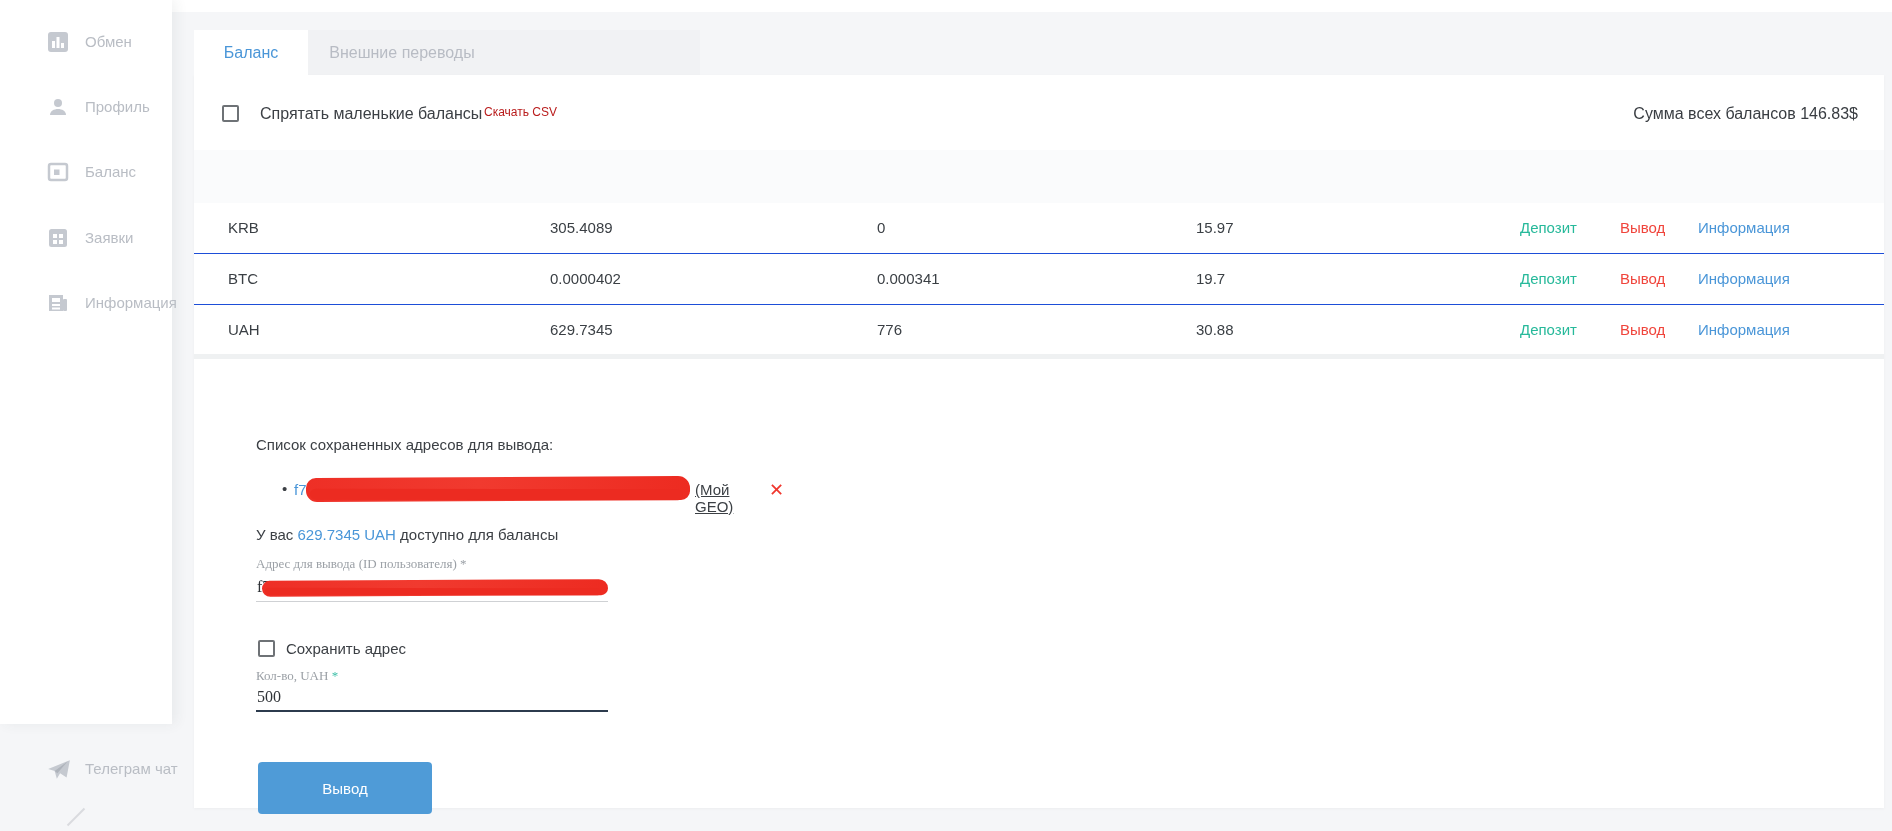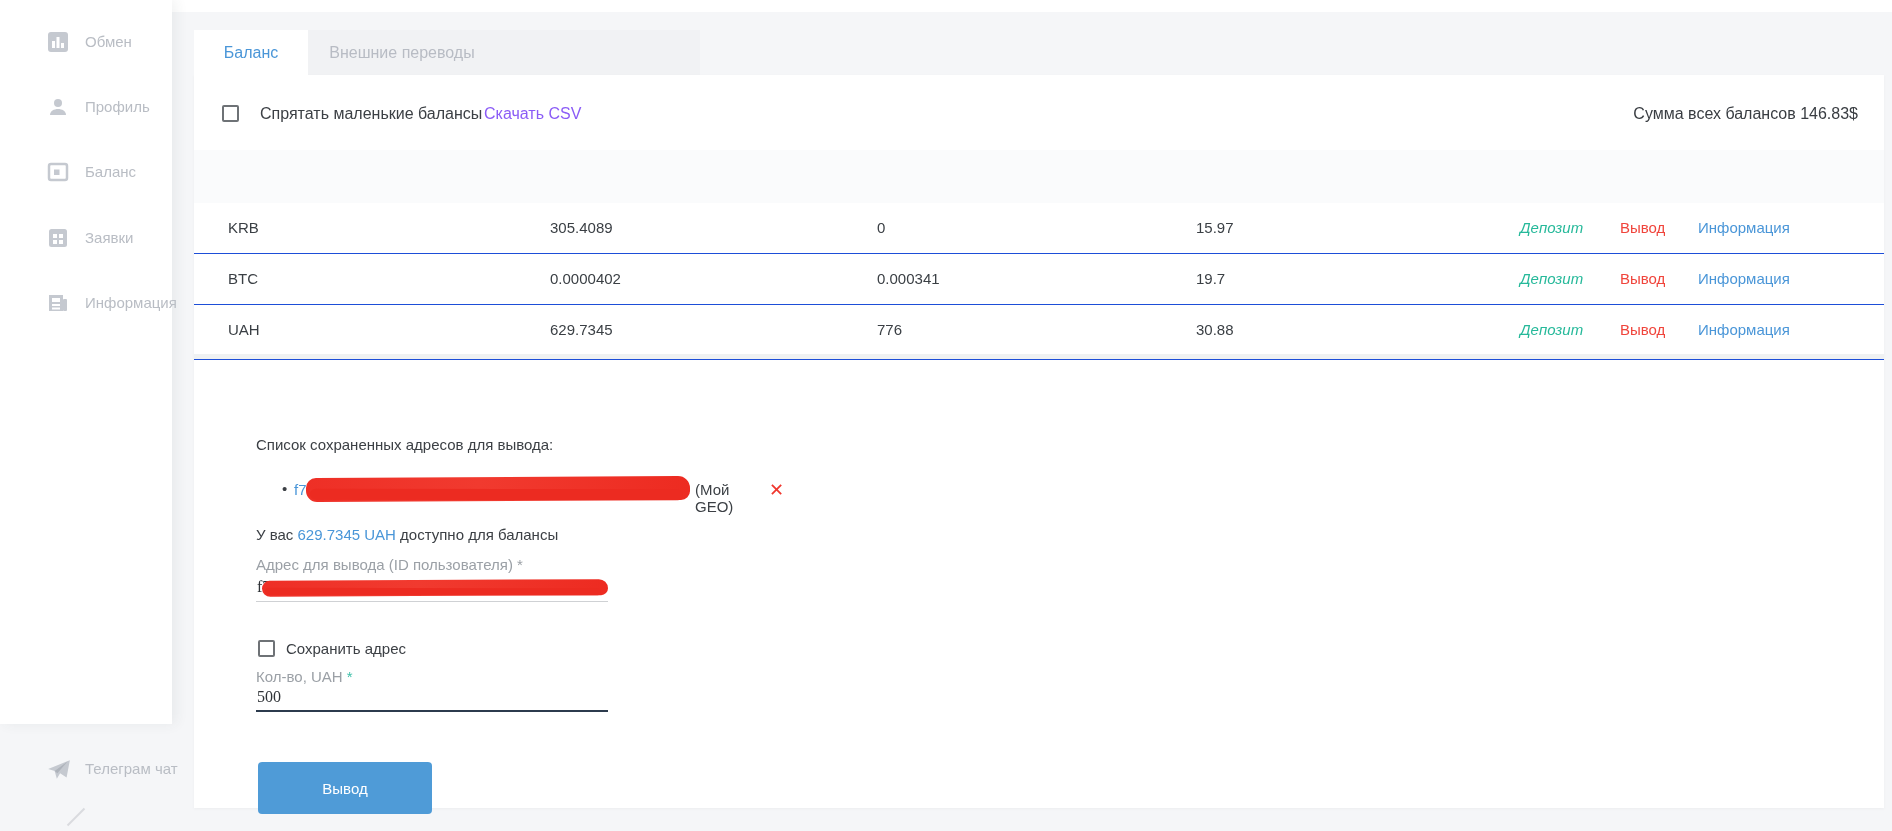--- a/index.html
+++ b/index.html
@@ -28,52 +28,52 @@
 
   
   .card{position:absolute;left:194px;top:75px;width:1690px;height:733px;background:#ffffff;
         box-shadow:0 1px 3px rgba(0,0,0,0.04);}
 
   
   .checkbox{position:absolute;width:17px;height:17px;border:2px solid #6e7276;border-radius:2px;
             background:#fff;cursor:pointer;box-sizing:border-box;}
   .cb-hide{left:222px;top:105px;}
   .toolbar-lbl{position:absolute;left:260px;top:105px;font-size:16px;color:#3c4045;}
-  .csv-link{position:absolute;left:484px;top:105px;font-size:16px;color:#8b5cf6;cursor:pointer;}
+  .csv-link{position:absolute;left:484px;top:105px;font-size:12px;color:#b91c1c;cursor:pointer;}
   .total-lbl{position:absolute;right:34px;top:105px;font-size:16px;color:#393d42;}
 
   
   .thead{position:absolute;left:194px;top:150px;width:1690px;height:53px;background:#fafbfc;}
   .th{position:absolute;top:167px;font-size:15px;color:#b3b7bd;white-space:nowrap;}
-  .trow{position:absolute;left:194px;width:1690px;height:50px;border-bottom:5px solid #1d4ed8;background:#fff;}
+  .trow{position:absolute;left:194px;width:1690px;height:50px;border-bottom:3px solid #1d4ed8;background:#fff;}
   .td{position:absolute;top:16px;font-size:15px;color:#3a3f44;white-space:nowrap;}
   .c1{left:34px;} .c2{left:356px;} .c3{left:683px;} .c4{left:1002px;}
   .link{cursor:pointer;white-space:nowrap;position:absolute;top:16px;font-size:15px;}
-  .a-dep{left:1326px;color:#26b99a;font-style:italic;}
+  .a-dep{left:1326px;color:#26b99a;}
   .a-wd{left:1426px;color:#f0443b;}
   .a-info{left:1504px;color:#4a96d8;}
   .table-endband{position:absolute;left:194px;top:354px;width:1690px;height:5px;background:#eff1f2;}
 
   
   .ftext{position:absolute;font-size:15px;color:#3c4045;white-space:nowrap;}
   .red{color:#e9573d;}
   .blue{color:#4a96d8;}
   .bullet-row{position:absolute;left:282px;top:478px;height:26px;}
   .bullet-row::before{content:"\2022";position:absolute;left:0;top:2px;color:#3c4045;font-size:15px;}
   .addr-prefix{position:absolute;left:12px;top:3px;font-size:15px;color:#4a96d8;}
   .scribble{position:absolute;background:linear-gradient(90deg,#ee2f26,#f13a2f 45%,#ed2b21);
             border-radius:10px 12px 9px 11px;transform:rotate(-0.3deg);}
   .scribble::after{content:"";position:absolute;left:1%;right:2%;top:52%;height:46%;
             background:#ec2b21;border-radius:8px;transform:rotate(0.4deg);}
   .scr-list{left:24px;top:-1px;width:384px;height:24px;}
-  .geo-note{position:absolute;left:413px;top:3px;font-size:15px;color:#3c4045;}
+  .geo-note{position:absolute;left:413px;top:3px;font-size:15px;color:#3c4045;text-decoration:underline;}
   .del-x{position:absolute;left:487px;top:1px;font-size:18px;font-weight:bold;color:#f0372e;cursor:pointer;}
 
-  .input-label{position:absolute;font-family:Liberation Sans, sans-serif;
-               font-size:15px;color:#9ba0a6;white-space:nowrap;}
+  .input-label{position:absolute;font-family:Liberation Serif, serif;
+               font-size:13px;color:#9ba0a6;white-space:nowrap;}
   .input-value{position:absolute;font-family:"Liberation Serif","DejaVu Serif",serif;
                font-size:16px;color:#2f3337;white-space:nowrap;}
   .underline{position:absolute;background:#cfd1d4;}
   .req-teal{color:#3dbfa8;}
   .btn{position:absolute;left:258px;top:762px;width:174px;height:52px;background:#4f9bd7;border:none;
        border-radius:4px;color:#ffffff;font-size:15px;font-family:inherit;cursor:pointer;}
 </style>
 </head>
 <body>
 

